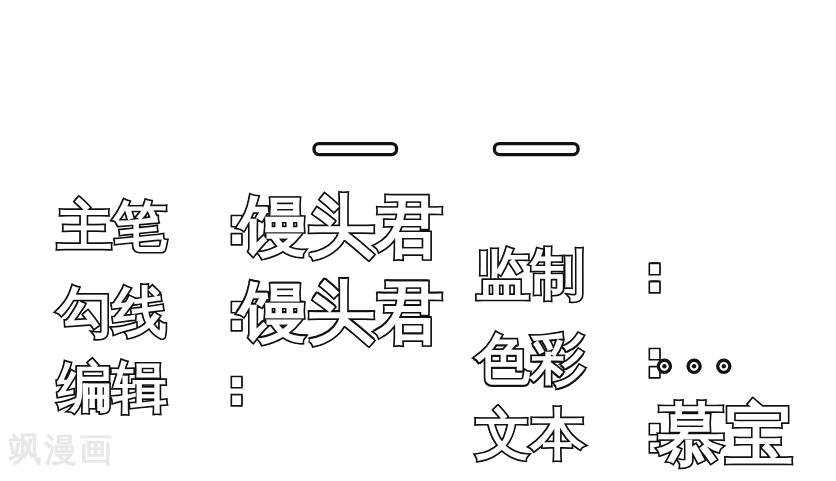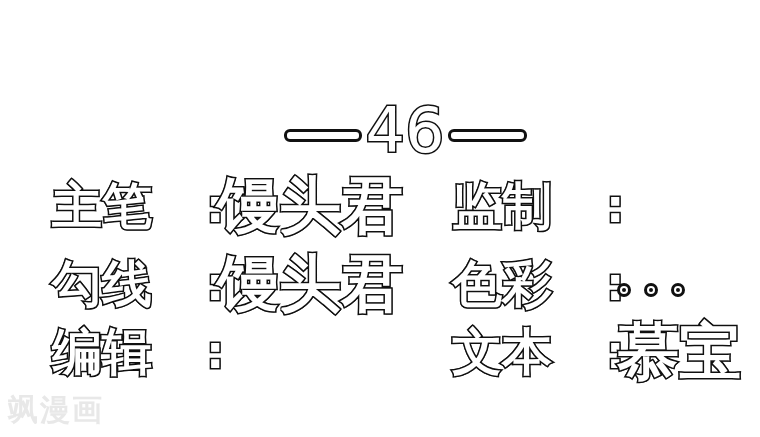--- a/index.html
+++ b/index.html
@@ -78,21 +78,21 @@
     .credit .value {
       font-size: 62px;
       line-height: 60px;
       position: absolute;
       top: 0;
     }
     .c-r1 { top: 176px; }
     .c-r2 { top: 254px; }
     .c-r3 { top: 322px; }
     .c-left { left: 52px; }
-    .c-right { left: 452px; }
+    .c-right { left: 432px; margin-top: 43px; }
     .c-left .value { left: 165px; }
     .c-right .value { left: 165px; }
     .rings {
       position: absolute;
       left: 165px;
       top: 0;
       height: 60px;
       display: flex;
       align-items: center;
       gap: 13px;
@@ -125,21 +125,20 @@
       color: #e8e8e8;
       font-weight: bold;
       letter-spacing: 2px;
     }
   </style>
 </head>
 <body>
 
 <div class="chapter">
   <div class="dash left"></div>
-  <div class="chapter-num">46</div>
   <div class="dash right"></div>
 </div>
 
 <div class="credit c-r1 c-left">
   <span class="label outlined">主笔</span>
   <span class="colon outlined">:</span>
   <span class="value outlined">馒头君</span>
 </div>
 
 <div class="credit c-r1 c-right">

